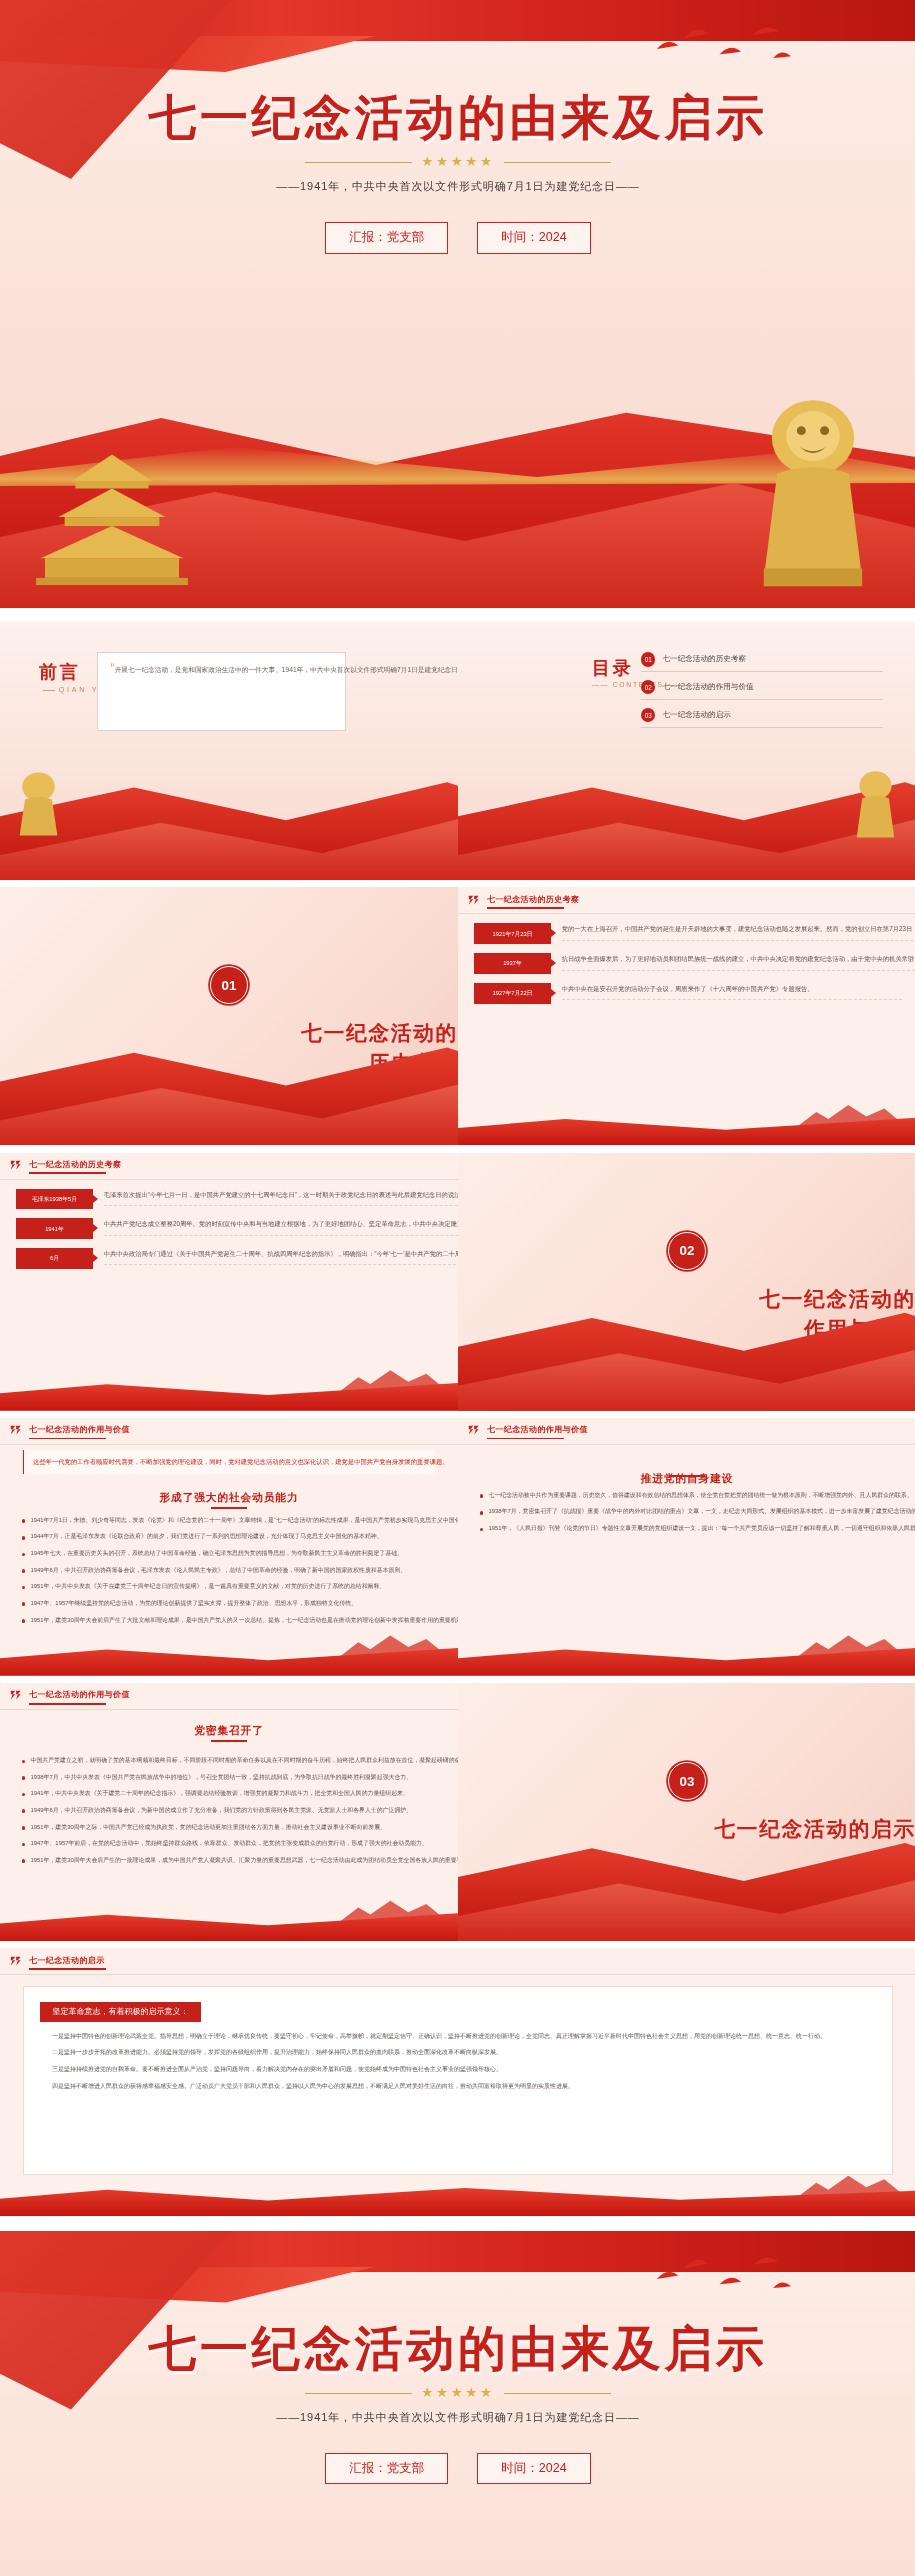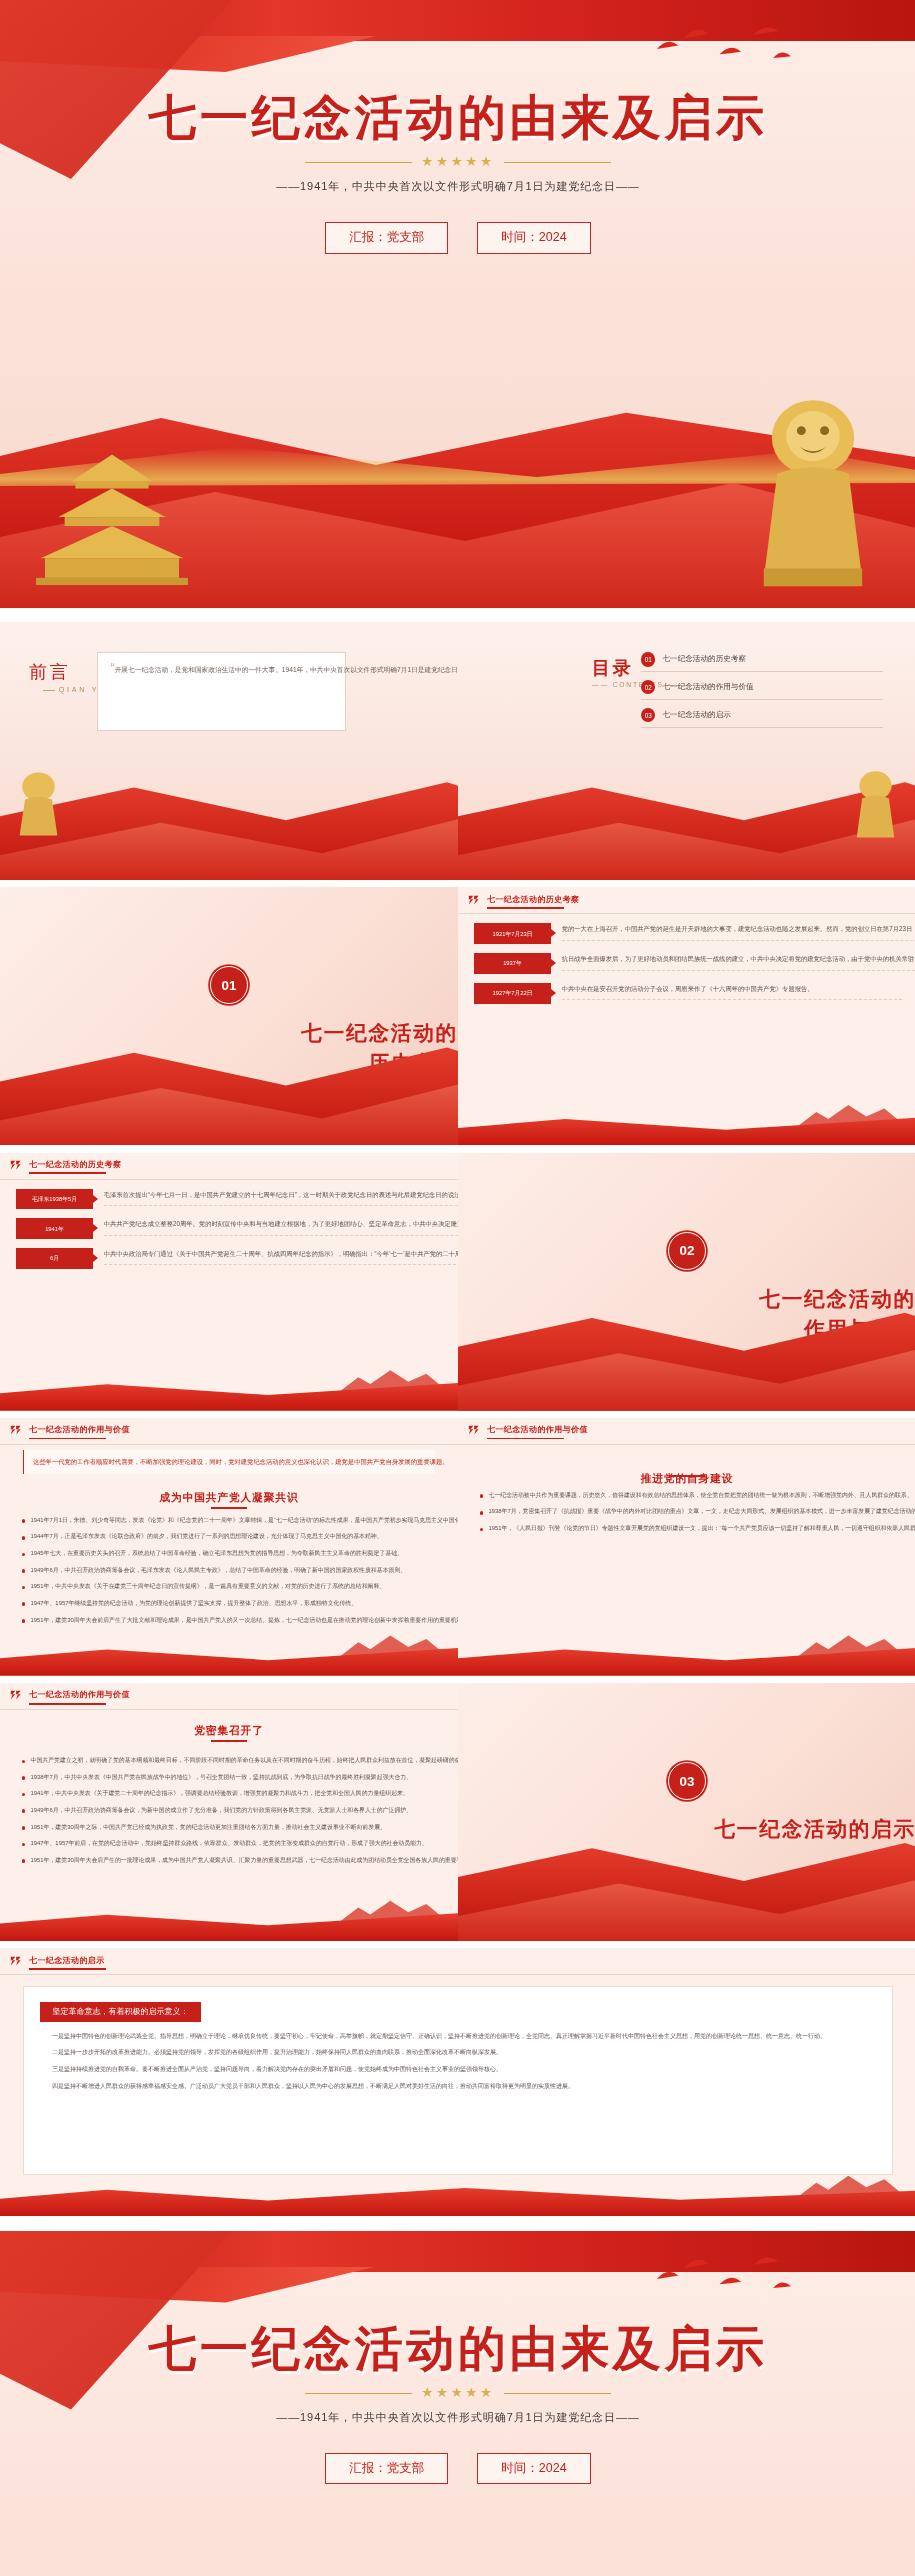--- a/index.html
+++ b/index.html
@@ -133,22 +133,22 @@
     background:#d9392c;
     clip-path: polygon(0 100%, 18px 40%, 30px 70%, 50px 10%, 68px 60%, 86px 25%, 107px 100%);
     opacity:.8;
   }
 
   
   .softbg {
     background: linear-gradient(180deg,#fdf1ec 0%, #fae3da 60%, #f6d6ca 100%);
   }
   .prf-title {
-    position:absolute; left: 29px; top: 38px;
-    font-size: 18px; color:#c5201a; font-weight:normal; letter-spacing:2.7px;
+    position:absolute; left: 39px; top: 38px;
+    font-size: 18px; color:#c5201a; font-weight:bold; letter-spacing:2.7px;
   }
   .prf-en {
     position:absolute; left: 39px; top: 63px;
     font-size: 7.2px; color:#b58a5e; letter-spacing: 2.7px;
   }
   .prf-en .dash { display:inline-block; width:12.5px; height:0.9px; background:#c8a06e; vertical-align:middle; margin:0 3.6px;}
   .prf-box {
     position:absolute; left: 97px; top: 30px; width: 249px; min-height: 79px;
     background:#fff; border:0.9px solid #e9cfc3;
     padding: 10.7px 12.5px;
@@ -443,21 +443,21 @@
     <div class="slide half">
       <div class="sheader">
         <svg class="emblem" viewBox="0 0 16 16">
           <path d="M2 3h5l-3 4h3l-5 6 2-6H2z" fill="#c5201a"></path>
           <path d="M8 3h5l-3 4h3l-5 6 2-6H8z" fill="#c5201a"></path>
         </svg>
         <div class="htitle">七一纪念活动的作用与价值</div>
         <div class="hline"></div>
       </div>
       <div class="quote-box">这些年一代党的工作者顺应时代需要，不断加强党的理论建设，同时，党对建党纪念活动的意义也深化认识，建党是中国共产党自身发展的重要课题。</div>
-      <div class="c-title" style="top:73px">成为中国共产党人凝聚共识</div>
+      <div class="c-title" style="top:73px">形成了强大的社会动员能力</div>
       <div class="c-title-underline" style="top:89px"></div>
       <div class="bullets" style="top:97px">
         <div class="bullet">
             <span class="dot"></span>
             <span class="btxt">1941年7月1日，朱德、刘少奇等同志，发表《论党》和《纪念党的二十一周年》文章特辑，是“七一纪念活动”的标志性成果，是中国共产党初步实现马克思主义中国化的重要理论成果。</span>
           </div>
         <div class="bullet">
             <span class="dot"></span>
             <span class="btxt">1944年7月，正是毛泽东发表《论联合政府》的前夕，我们党进行了一系列的思想理论建设，充分体现了马克思主义中国化的基本精神。</span>
           </div>

